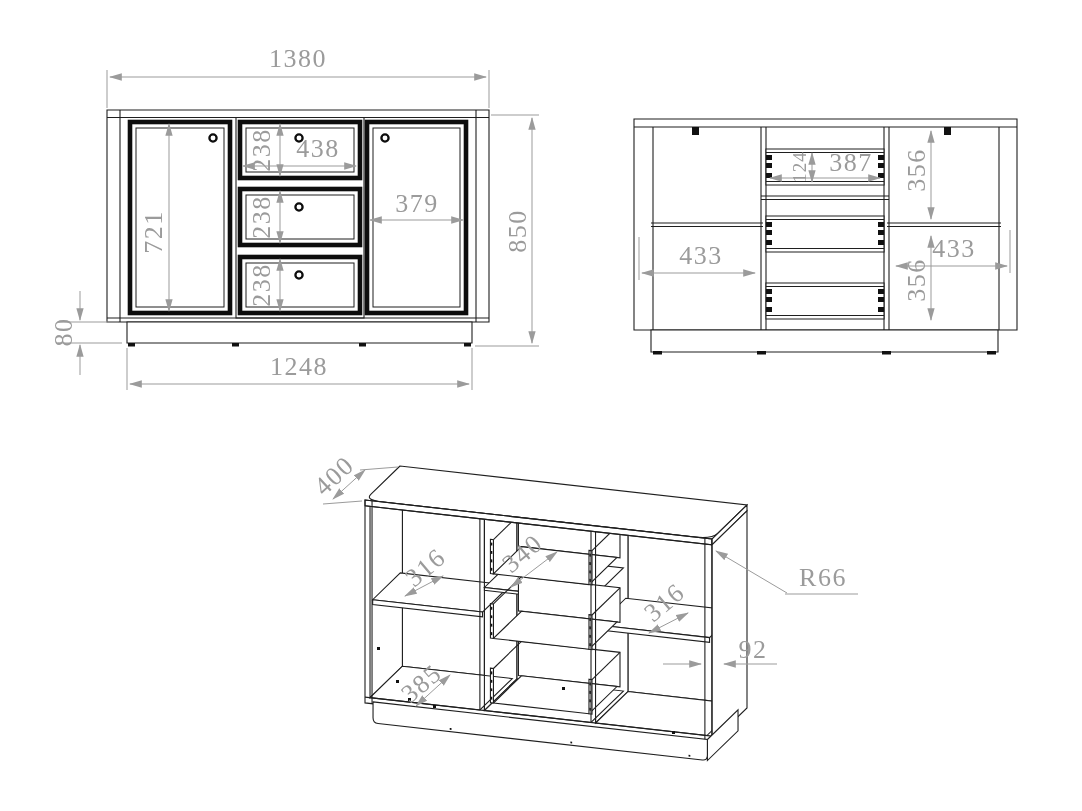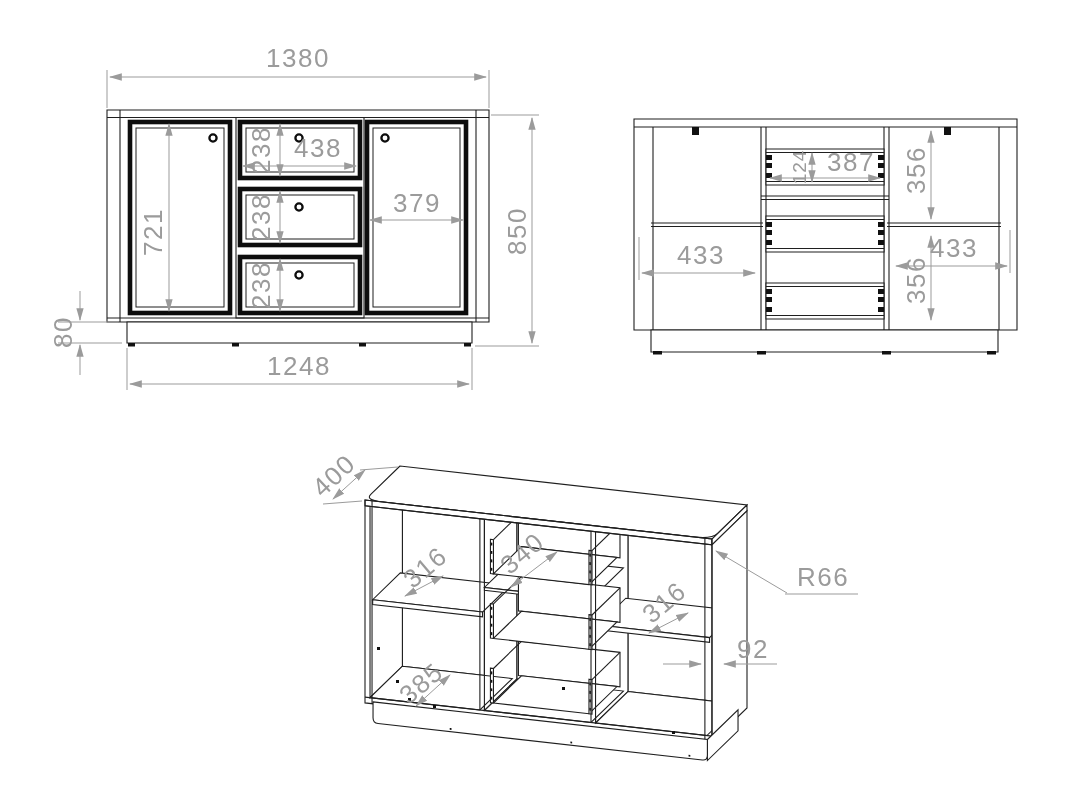--- a/index.html
+++ b/index.html
@@ -1,17 +1,17 @@
 <!DOCTYPE html>
 <html><head>
 <meta charset="utf-8">
 <style>
   html,body{margin:0;padding:0;background:#fff;}
   #canvas{position:relative;width:1082px;height:811px;background:#ffffff;overflow:hidden;
-          font-family:Liberation Sans, sans-serif;}
+          font-family:Liberation Serif, serif;}
   svg{display:block}
   .ln{stroke:#1f1f1f;stroke-width:1.1;fill:none;vector-effect:non-scaling-stroke;}
   .lnf{stroke:#1f1f1f;stroke-width:1.1;fill:#ffffff;vector-effect:non-scaling-stroke;}
   .thk{stroke:#0d0d0d;stroke-width:4.6;fill:#ffffff;}
   .thin{stroke:#1f1f1f;stroke-width:1;fill:none;}
   .hw{fill:#111;stroke:none;vector-effect:non-scaling-stroke;}
   .dim{stroke:#9b9b9b;stroke-width:1;fill:none;}
   .dimtxt{fill:#9b9b9b;font-size:26px;letter-spacing:1.5px;font-weight:400;}
   .dimtxt.small{font-size:19px;letter-spacing:1px;}
   .handle{stroke:#0d0d0d;stroke-width:2.3;fill:#ffffff;}

